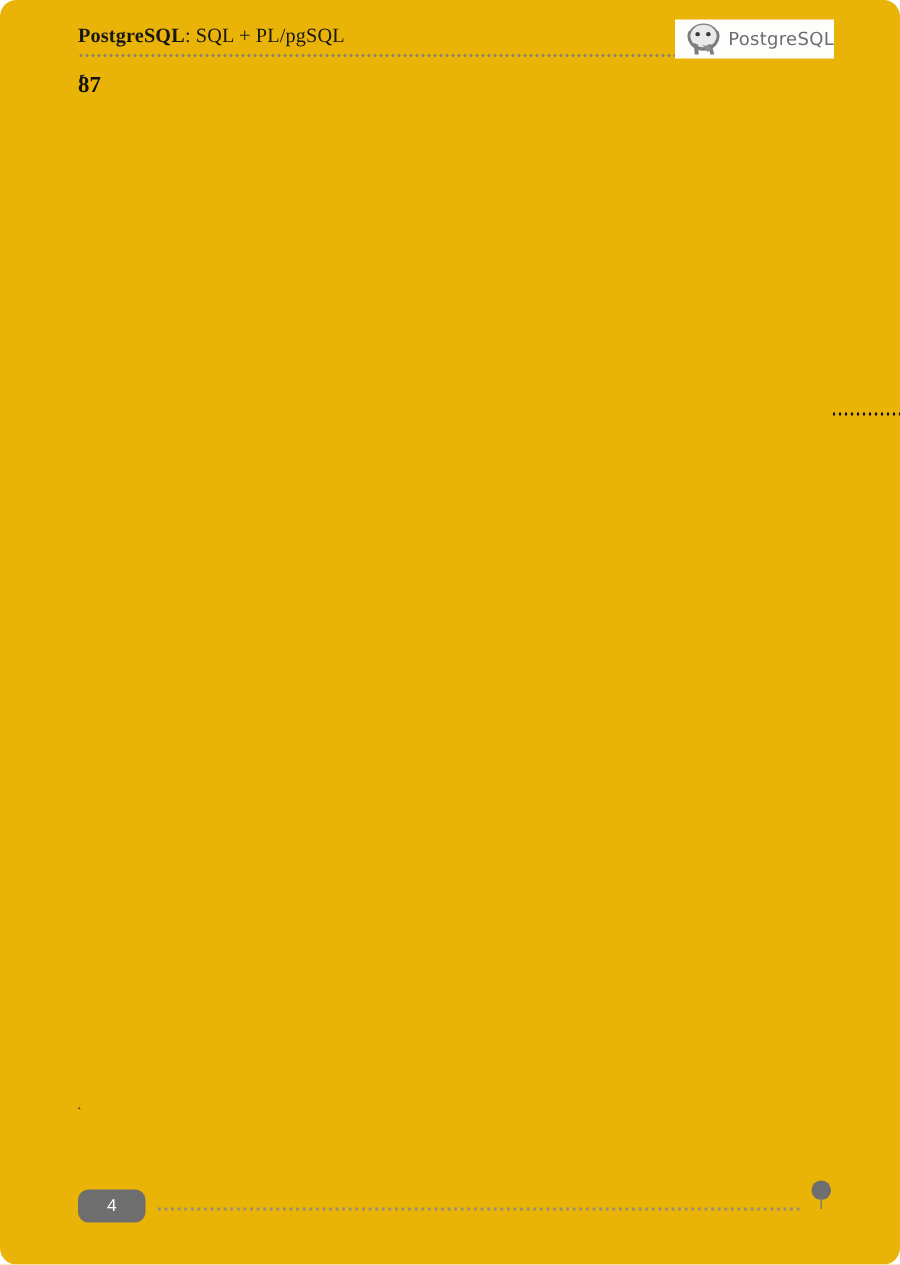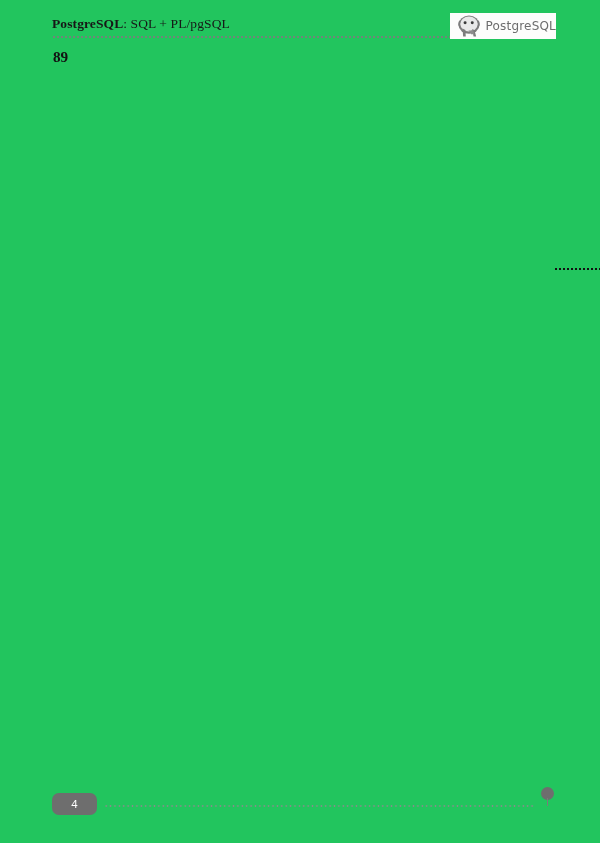--- a/index.html
+++ b/index.html
@@ -12,21 +12,22 @@
     height: 843px;
     position: relative;
     font-family: "Liberation Serif", "DejaVu Serif", serif;
     color: #1b1b1b;
     overflow: hidden;
   }
 
   .page {
     position: absolute;
     inset: 0;
-    background: #22c55e;
+    background: #eab308;
+    border-radius: 11px;
   }
 
   
   .run-head {
     position: absolute;
     left: 52px;
     right: 44px;
     top: 16px;
     height: 30px;
   }
@@ -376,25 +377,20 @@
 
     <div class="lvl1 wrap">
       <span class="w1">2.8. Ограничение количества строк в результате выполнения</span>
       <span class="w2">
         <span class="label">запроса</span>
         <span class="leader"></span>
         <span class="page">87</span>
       </span>
     </div>
 
-    <div class="entry lvl1" style="margin-top:19px;">
-      <span class="label">Задачи для самостоятельного решения</span>
-      <span class="leader"></span>
-      <span class="page">89</span>
-    </div>
 
   </div>
 
   <div class="footer">
     <div class="folio">4</div>
     <div class="foot-rule"></div>
     <div class="foot-pin">
       <div class="ball"></div>
       <div class="stem"></div>
     </div>

